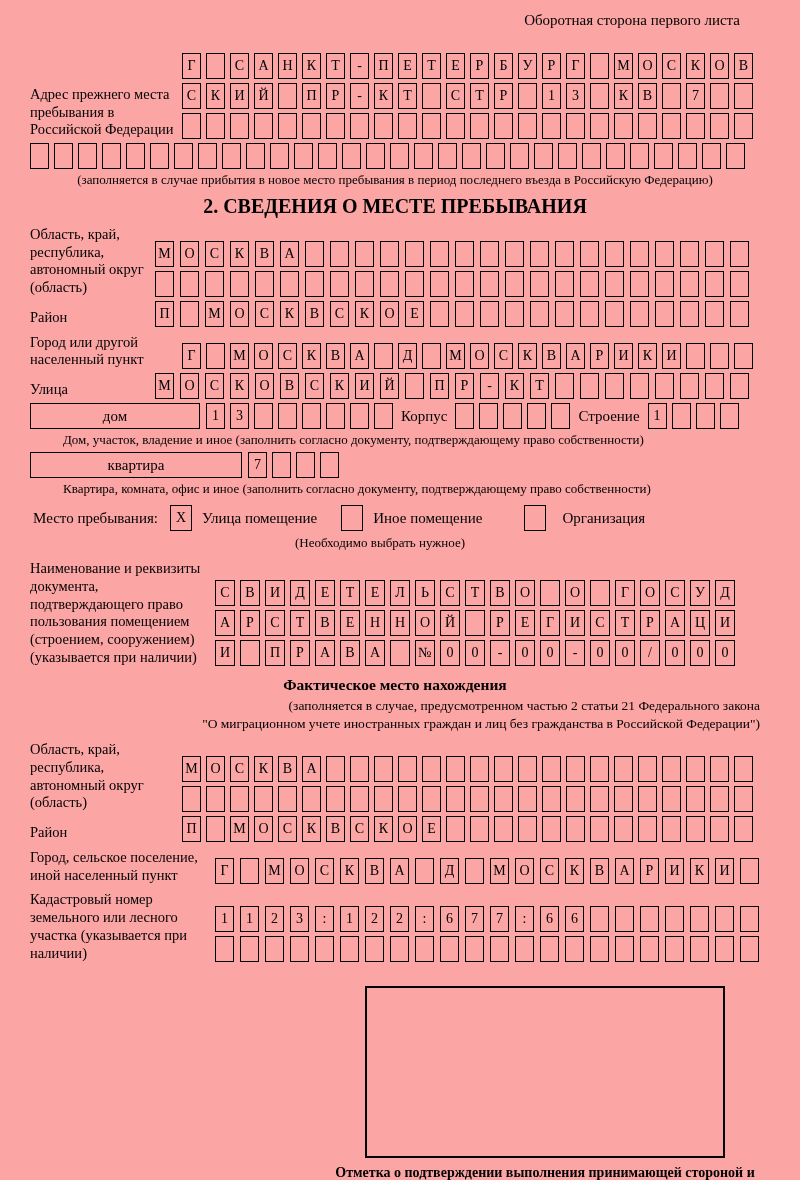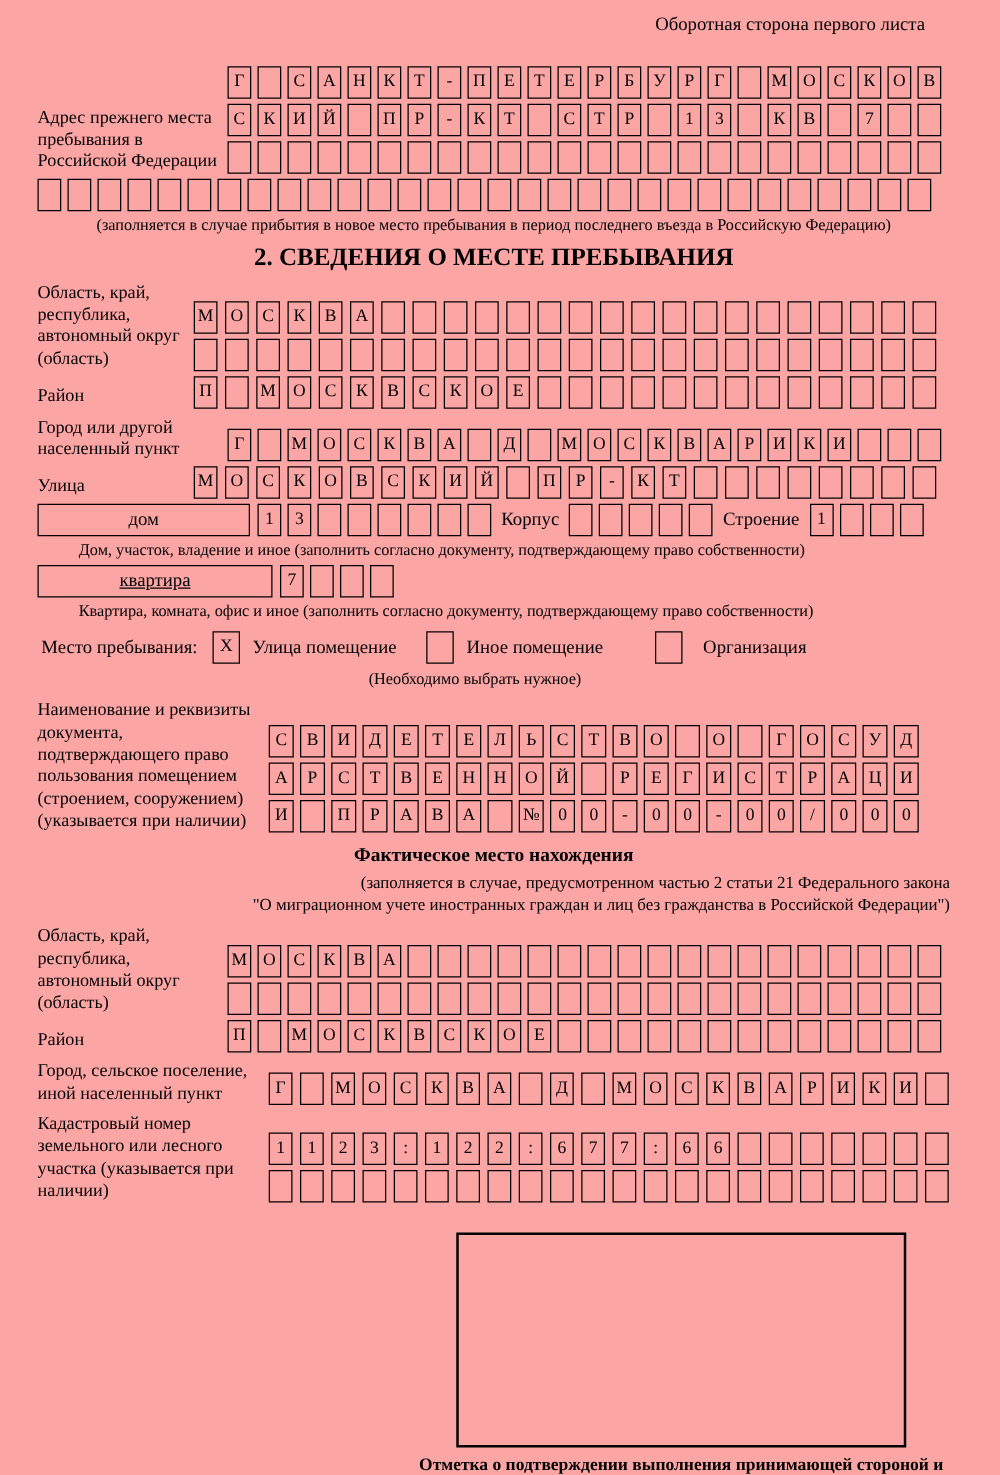--- a/index.html
+++ b/index.html
@@ -21,21 +21,21 @@
   .cells.wide .c{width:20px;}
   .fullrow{margin-top:4px;}
   .caption{font-size:13px;margin-top:3px;}
   .center{text-align:center;}
   .indent{margin-left:33px;}
   .sect-title{text-align:center;font-weight:bold;font-size:20px;margin:7px 0 5px;}
   .houserow{display:flex;align-items:center;margin-top:4px;}
   .labelbox{flex:none;border:1.6px solid #000;height:26px;box-sizing:border-box;
      display:flex;align-items:center;justify-content:center;font-size:15px;}
   .dom{width:170px;margin-right:6px;}
-  .kv{width:188px;margin-right:6px;text-decoration:underline;}
+  .kv{width:212px;margin-right:6px;}
   .inline-lab{font-size:15px;margin:0 8px;white-space:nowrap;}
   .stayrow{display:flex;align-items:center;margin-top:8px;font-size:15px;padding-left:3px;}
   .cbox{flex:none;width:22px;height:26px;border:1.6px solid #000;box-sizing:border-box;
      display:flex;align-items:center;justify-content:center;font-size:14px;}
   .ml12{margin-left:12px;} .ml10{margin-left:10px;} .ml24{margin-left:24px;} .ml42{margin-left:42px;} .ml16{margin-left:16px;}
   .choosecap{width:360px;margin-left:170px;text-align:center;margin-top:4px;}
   .fact-title{text-align:center;font-weight:bold;font-size:15.5px;margin:10px 0 3px;}
   .note{text-align:right;font-size:13.5px;line-height:1.3;}
   .stampwrap{margin-top:24px;margin-left:285px;width:460px;}
   .stampbox{width:360px;height:172px;border:2px solid #000;box-sizing:border-box;margin:0 auto;}

